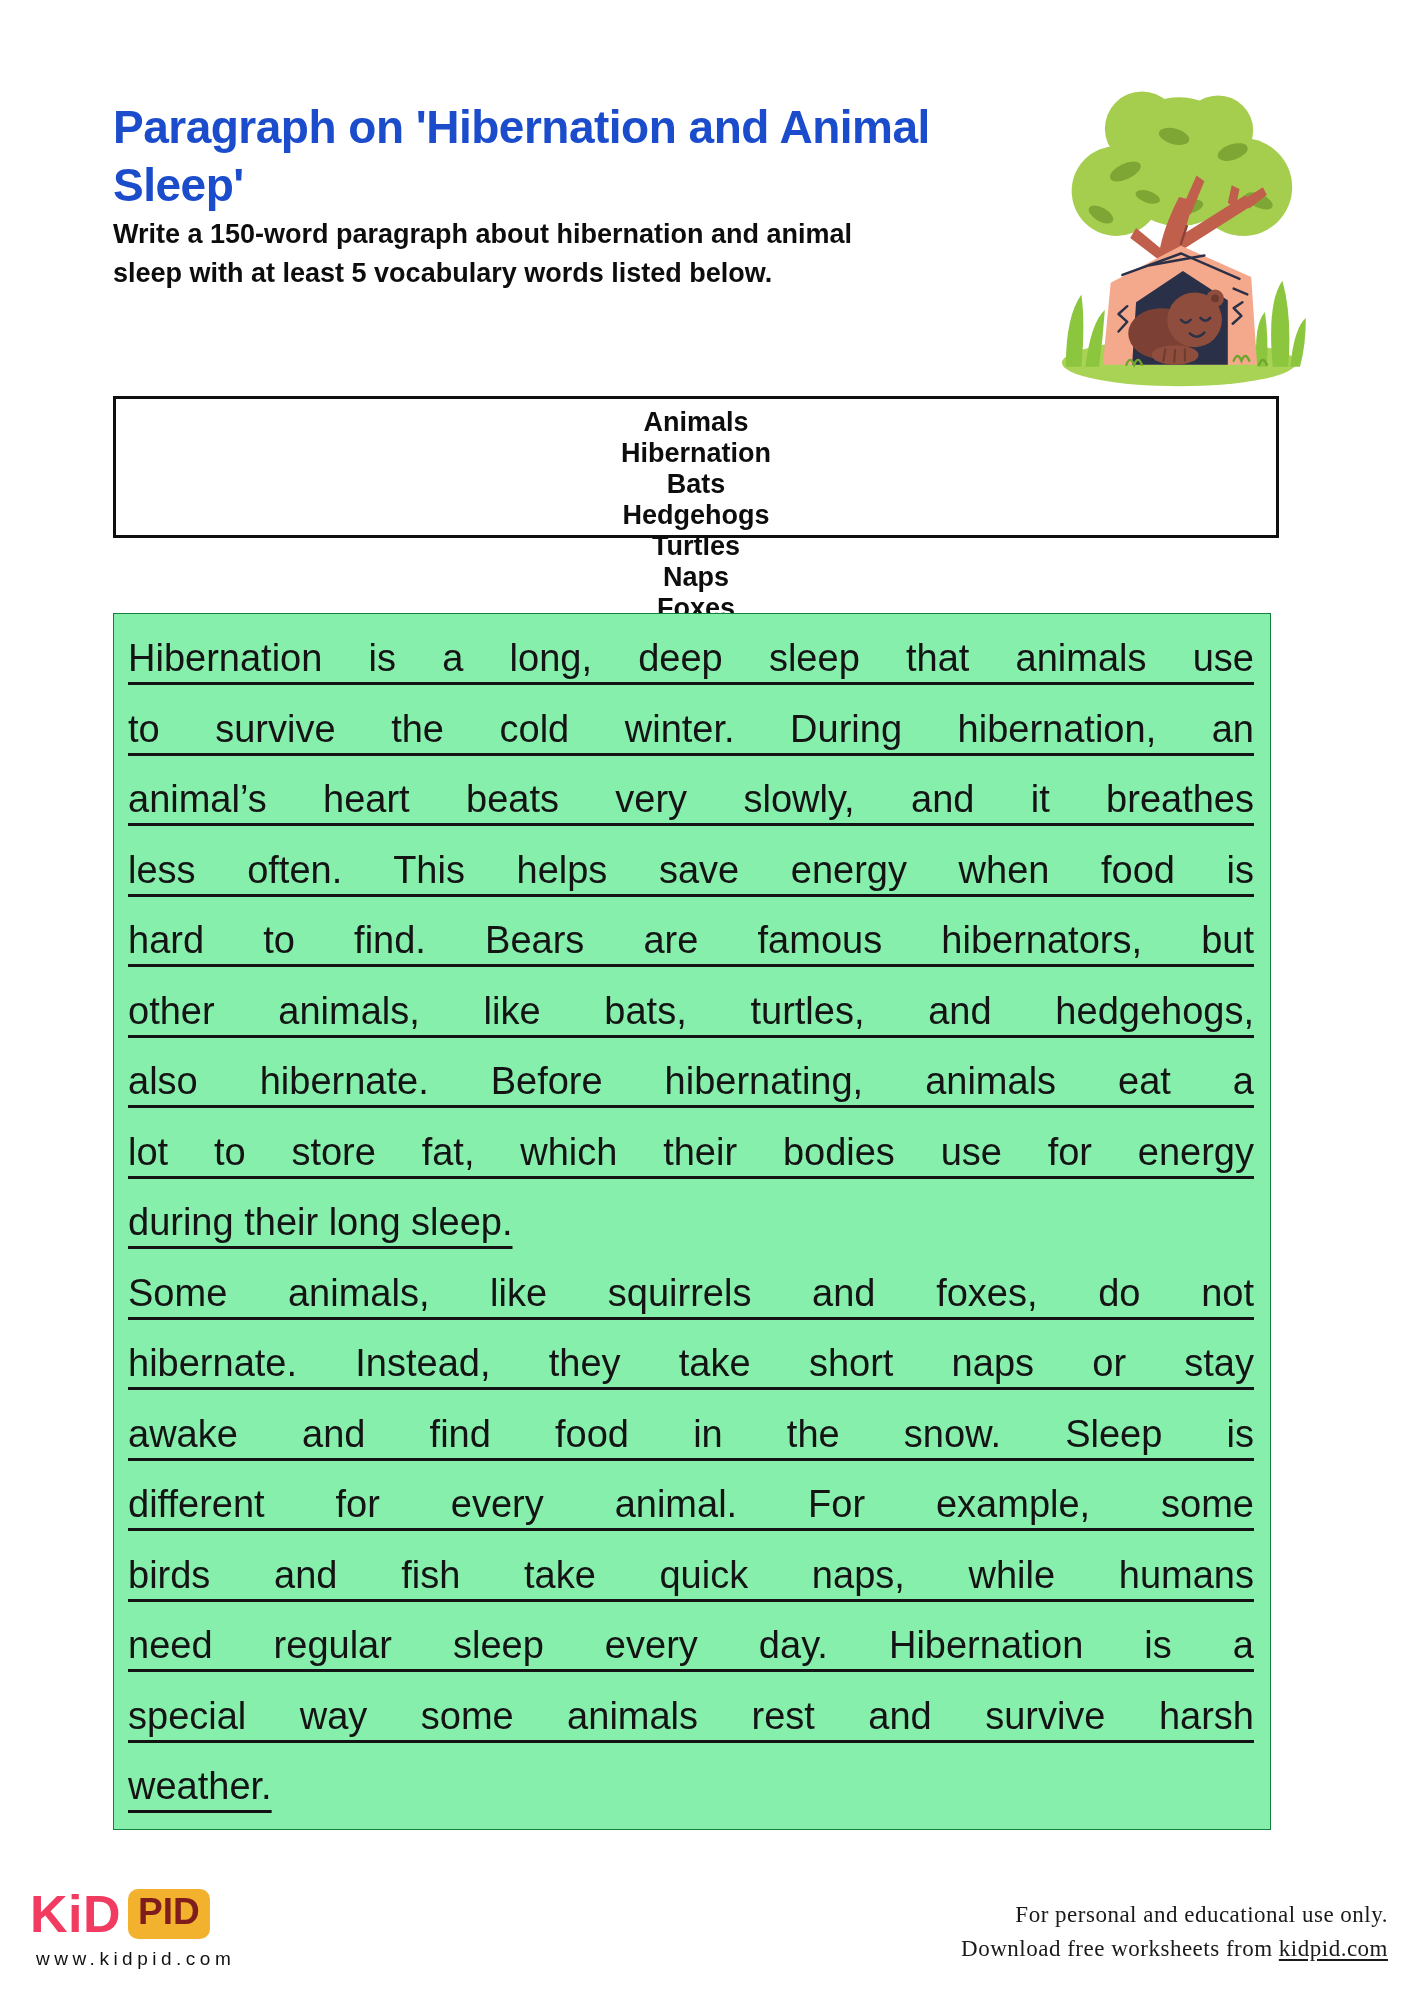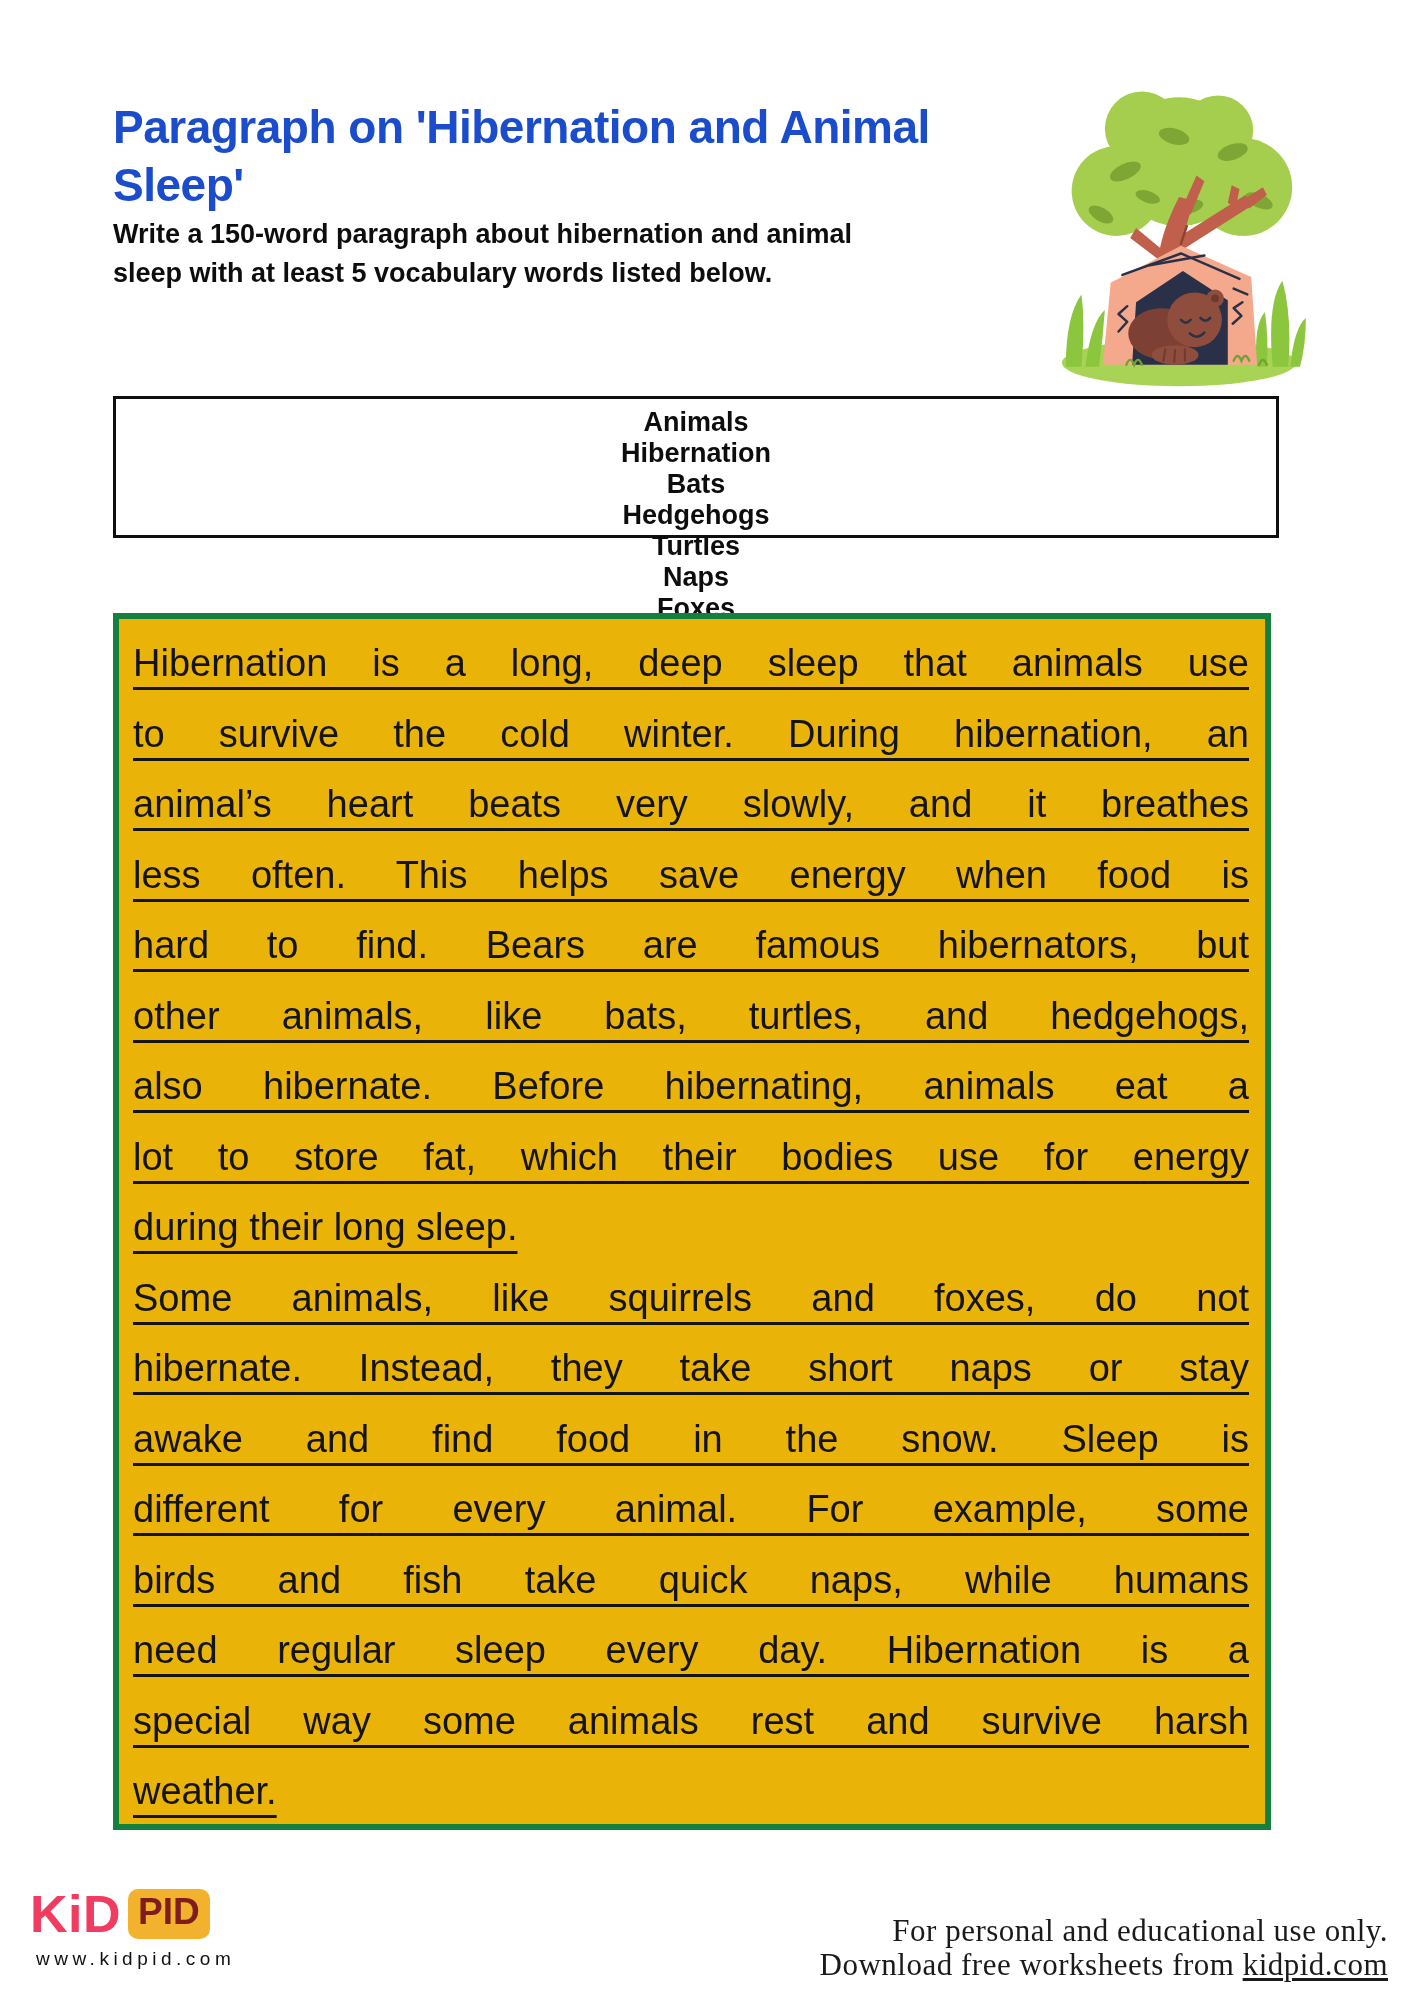--- a/index.html
+++ b/index.html
@@ -20,37 +20,37 @@
 
   
   .vocab { position:absolute; left:113px; top:396px; width:1166px; height:142px;
            border:3px solid #0f0f0f; display:flex; flex-direction:column;
            justify-content:space-evenly; padding:8px 12px; background:#fff; }
   .vrow { display:flex;flex-direction:column; }
   .vcell { flex:1; text-align:center; font-weight:bold; font-size:27px; color:#0d0d0d; }
 
   
   .essay { position:absolute; left:113px; top:613px; width:1158px; height:1217px;
-           border:6px solid #15803d; padding:12px 16px 0 14px; background:#eab308; }
+           border:1px solid #15803d; padding:12px 16px 0 14px; background:#86efac; }
   .pline { font-size:38px; color:#141414; height:70.5px; line-height:64px;
            text-align:justify; text-align-last:justify; text-justify:inter-word;
            text-decoration:underline; text-decoration-thickness:3px;
            text-underline-offset:11px; text-decoration-skip-ink:none; }
   .pline.end { text-align-last:left; }
 
   
   .logo { position:absolute; left:30px; top:1884px; display:flex; align-items:center; gap:7px; }
   .logo-kid { font-size:52px; font-weight:bold; color:#f23b60; letter-spacing:0.5px; }
   .logo-pid { background:#f2b22e; color:#7f1d1d; font-weight:bold; font-size:37px;
               padding:2px 10px 6px 10px; border-radius:10px; }
   .site { position:absolute; left:36px; top:1948px; font-size:19px; letter-spacing:4.5px;
           color:#111111; font-weight:normal; }
   .legal { position:absolute; right:26px; top:1898px; text-align:right;
-           font-family:"Liberation Serif", serif; font-size:31px; line-height:34px;
-           color:#1a1a1a; letter-spacing:0.5px;margin-top:16px; }
+           font-family:"Liberation Serif", serif; font-size:23px; line-height:34px;
+           color:#1a1a1a; letter-spacing:0.5px; }
   .legal .link { text-decoration:underline; text-underline-offset:3px; cursor:pointer; }
 </style>
 </head>
 <body>
 
 <div class="page">
 
   <div class="title">
     <div>Paragraph on 'Hibernation and Animal</div>
     <div>Sleep'</div>

